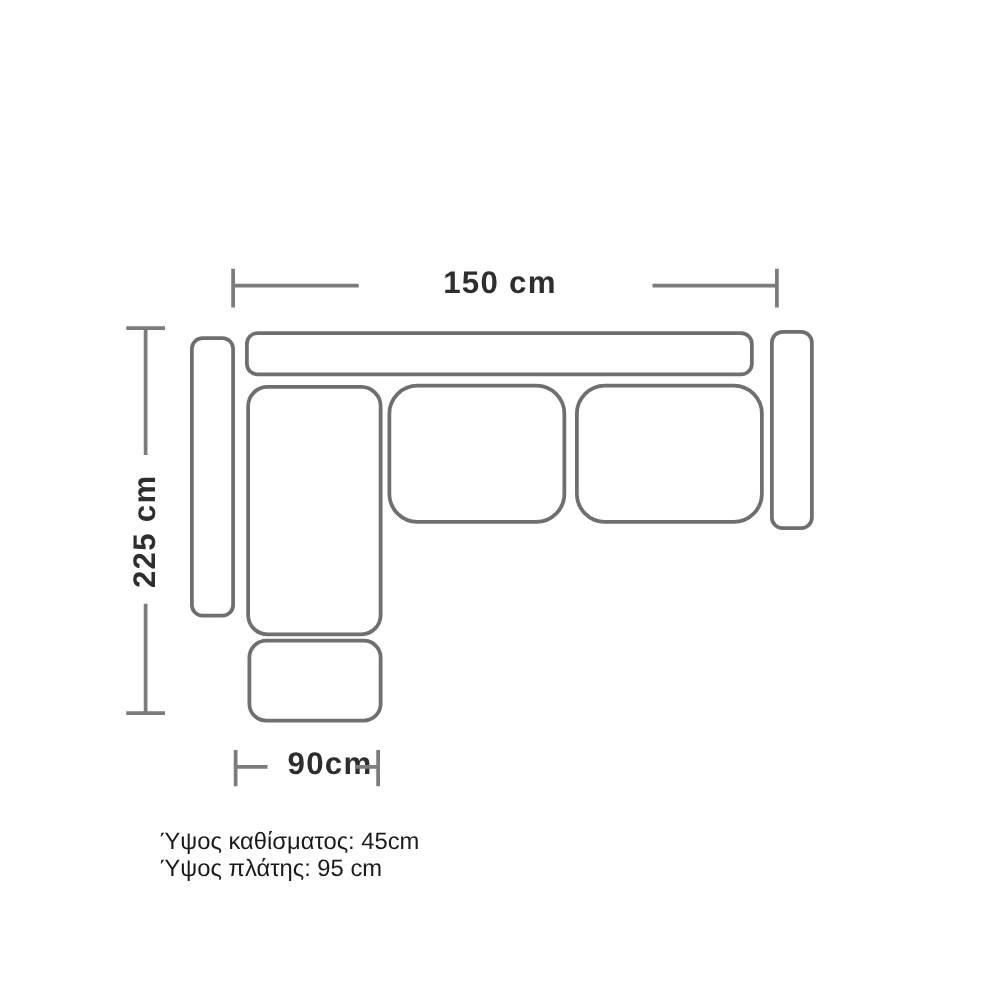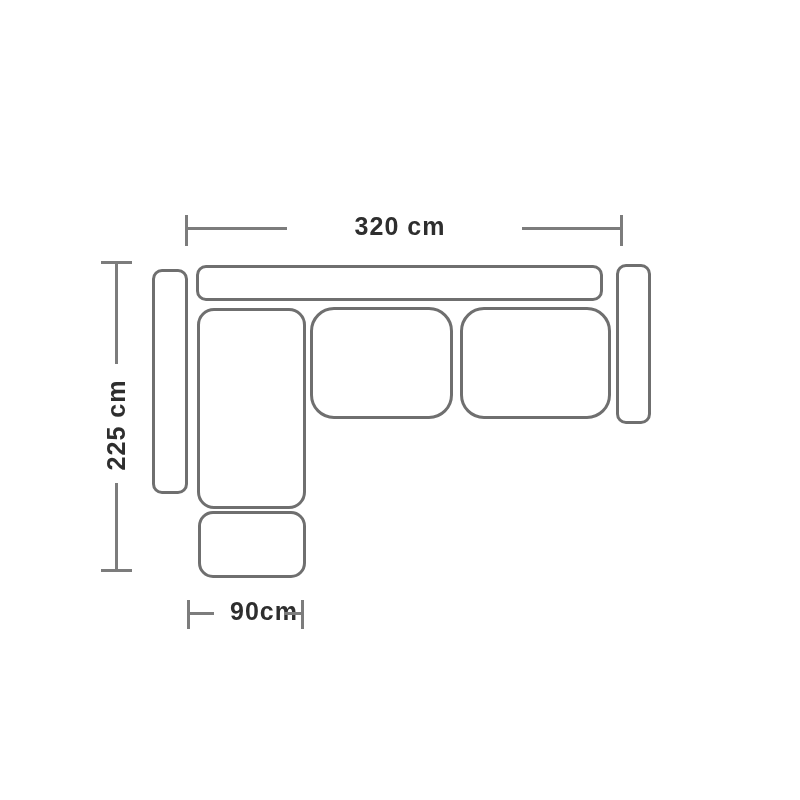--- a/index.html
+++ b/index.html
@@ -88,30 +88,34 @@
   <div class="part backrest"></div>
   <div class="part left-armrest"></div>
   <div class="part right-armrest"></div>
   <div class="part chaise"></div>
   <div class="part seat-mid"></div>
   <div class="part seat-right"></div>
   <div class="part footstool"></div>
 
   <div class="tick t-tick-l"></div>
   <div class="dseg t-seg-l"></div>
-  <div class="dim-label t-label">320 cm</div>
+  <div class="dim-label t-label">150 cm</div>
   <div class="dseg t-seg-r"></div>
   <div class="tick t-tick-r"></div>
 
   <div class="dseg l-tick-t"></div>
   <div class="tick l-seg-t"></div>
   <div class="dim-label vertical l-label">225 cm</div>
   <div class="tick l-seg-b"></div>
   <div class="dseg l-tick-b"></div>
 
   <div class="tick b-tick-l"></div>
   <div class="dseg b-seg-l"></div>
   <div class="dim-label b-label">90cm</div>
   <div class="dseg b-seg-r"></div>
   <div class="tick b-tick-r"></div>
 
+  <div class="notes">
+    <div>Ύψος καθίσματος: 45cm</div>
+    <div>Ύψος πλάτης: 95 cm</div>
+  </div>
 
 </div>
 
 </body></html>

